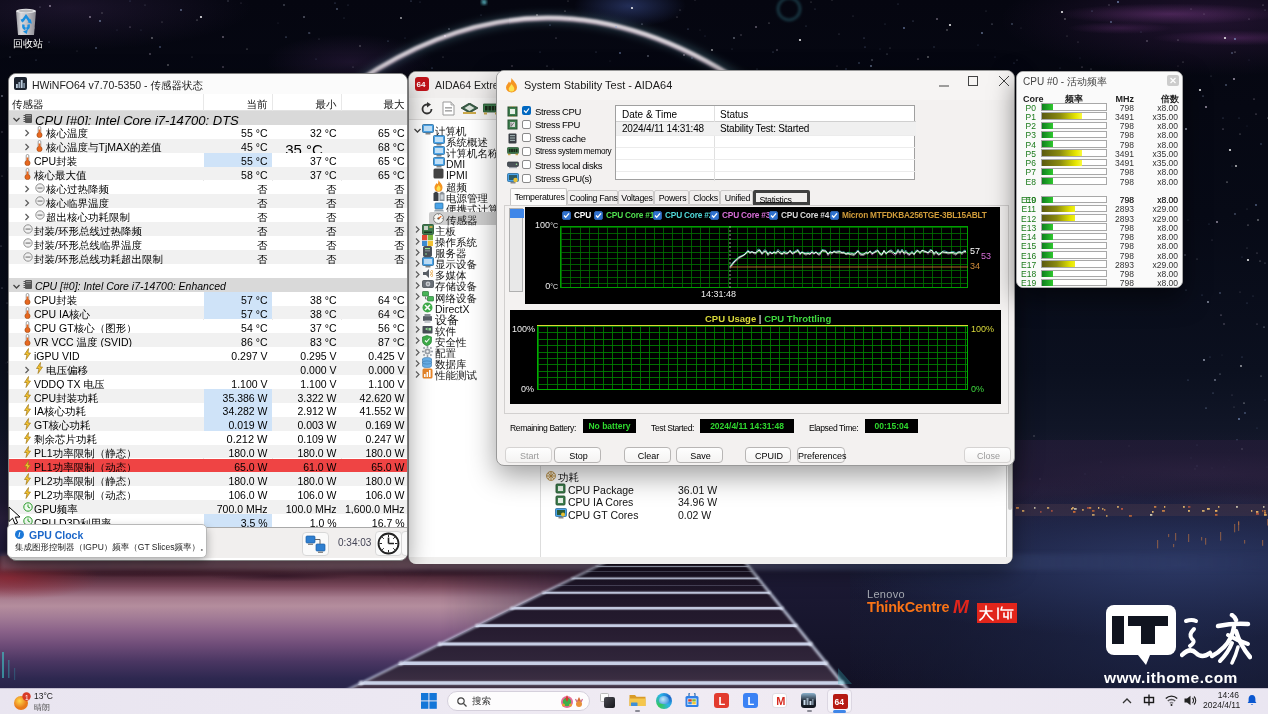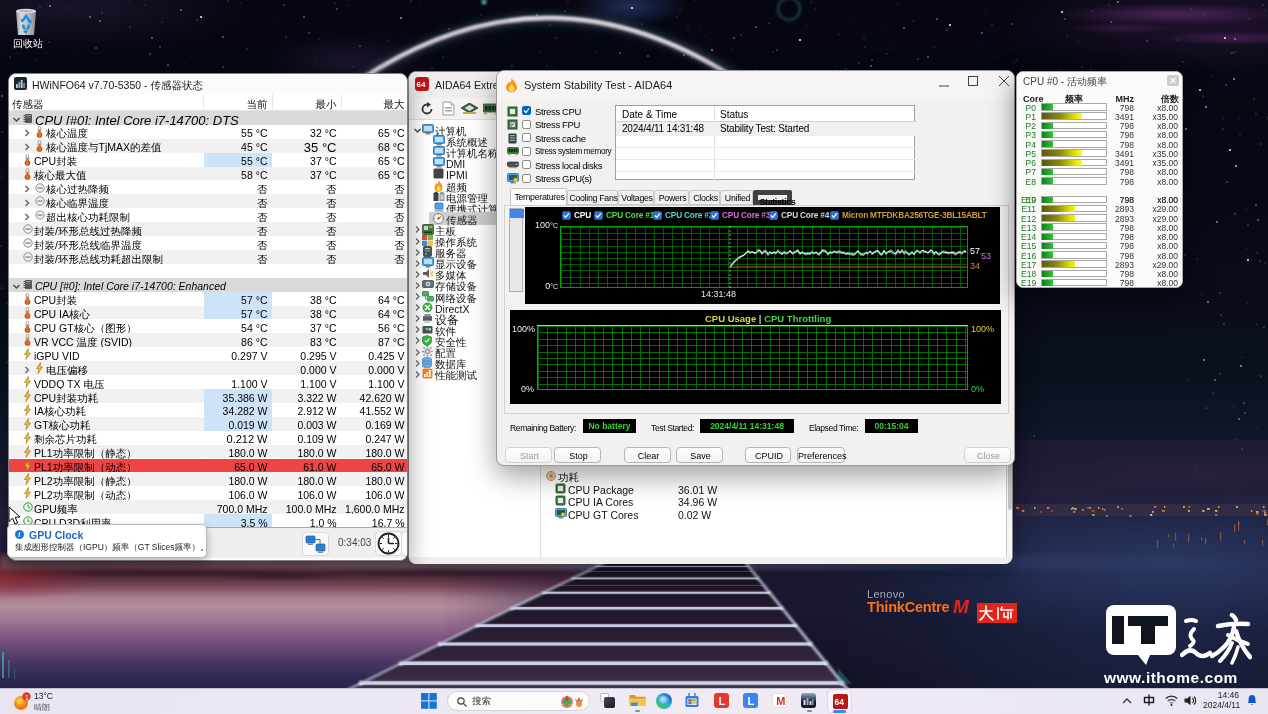--- a/index.html
+++ b/index.html
@@ -900,21 +900,21 @@
       </div>
       <div style="position:absolute;left:26px;top:1px;width:10px;height:12px;">
         <svg width="9" height="12" viewBox="0 0 9 12" style="position:absolute;left:0;top:0">
           <rect x="3.2" y="0.5" width="2.6" height="7" rx="1.3" fill="#fff" stroke="#888" stroke-width="0.8"></rect>
           <circle cx="4.5" cy="9" r="2.6" fill="#e86820" stroke="#984810" stroke-width="0.6"></circle>
           <rect x="3.6" y="3.5" width="1.8" height="5" fill="#e86820"></rect>
         </svg>
       </div>
       <div style="position:absolute;left:37px;top:2.5px;font-size:10.5px;color:#000;white-space:nowrap;">核心温度与TjMAX的差值</div>
       <div style="position:absolute;left:193.5px;top:2.5px;width:65px;text-align:right;font-size:10.5px;color:#000;">45 °C</div>
-      <div style="position:absolute;left:262.5px;top:2.5px;width:65px;text-align:right;font-size:13px;color:#000;">35 °C</div>
+      <div style="position:absolute;left:262.5px;top:2.5px;width:65px;text-align:center;font-size:15px;color:#000;">35 °C</div>
       <div style="position:absolute;left:331.5px;top:2.5px;width:64px;text-align:right;font-size:10.5px;color:#000;">68 °C</div>
     </div>
     <div style="position:absolute;left:0;top:78.7px;width:398px;height:13.9px;background:#fff;">
       <div style="position:absolute;left:14px;top:1px;width:10px;height:12px;">
         <svg width="9" height="12" viewBox="0 0 9 12" style="position:absolute;left:0;top:0">
           <rect x="3.2" y="0.5" width="2.6" height="7" rx="1.3" fill="#fff" stroke="#888" stroke-width="0.8"></rect>
           <circle cx="4.5" cy="9" r="2.6" fill="#e86820" stroke="#984810" stroke-width="0.6"></circle>
           <rect x="3.6" y="3.5" width="1.8" height="5" fill="#e86820"></rect>
         </svg>
       </div>
@@ -1428,21 +1428,21 @@
     </div>
     <div style="position:absolute;left:157px;top:118.5px;width:35px;height:15.5px;background:#f1efee;border:1px solid #cccac9;border-radius:2px 2px 0 0;">
       <div style="position:absolute;left:0;top:2.5px;width:35px;text-align:center;font-size:8.8px;letter-spacing:-.3px;color:#000;white-space:nowrap;">Powers</div>
     </div>
     <div style="position:absolute;left:192px;top:118.5px;width:31px;height:15.5px;background:#f1efee;border:1px solid #cccac9;border-radius:2px 2px 0 0;">
       <div style="position:absolute;left:0;top:2.5px;width:31px;text-align:center;font-size:8.8px;letter-spacing:-.3px;color:#000;white-space:nowrap;">Clocks</div>
     </div>
     <div style="position:absolute;left:223px;top:118.5px;width:33px;height:15.5px;background:#f1efee;border:1px solid #cccac9;border-radius:2px 2px 0 0;">
       <div style="position:absolute;left:0;top:2.5px;width:33px;text-align:center;font-size:8.8px;letter-spacing:-.3px;color:#000;white-space:nowrap;">Unified</div>
     </div>
-    <div style="position:absolute;left:256px;top:118.5px;width:39px;height:15.5px;background:#f1efee;border:5px solid #404040;border-radius:2px 2px 0 0;font-weight:bold;">
+    <div style="position:absolute;left:256px;top:118.5px;width:57px;height:15.5px;background:#f1efee;border:3px solid #404040;border-radius:2px 2px 0 0;">
       <div style="position:absolute;left:0;top:2.5px;width:39px;text-align:center;font-size:8.8px;letter-spacing:-.3px;color:#000;white-space:nowrap;">Statistics</div>
     </div>
     <div style="position:absolute;left:7px;top:133.5px;width:505px;height:209px;background:#f4f2f1;border:1px solid #d2d0cf;"></div>
     <div style="position:absolute;left:12px;top:137px;width:14px;height:84px;background:#e8e8e8;border:1px solid #b0b0b0;">
       <div style="position:absolute;left:0;top:0;width:14px;height:9px;background:#3f86e8;"></div>
     </div>
     <div style="position:absolute;left:28px;top:136px;width:475px;height:97px;">
       <div style="position:absolute;left:0;top:0;width:475px;height:97px;background:#000;"></div>
       <div style="position:absolute;left:37px;top:4px;width:9px;height:9px;">
         <svg width="9" height="9">

